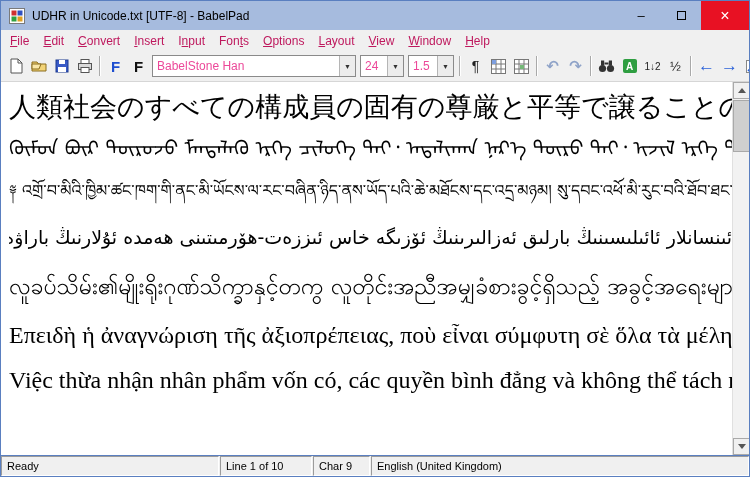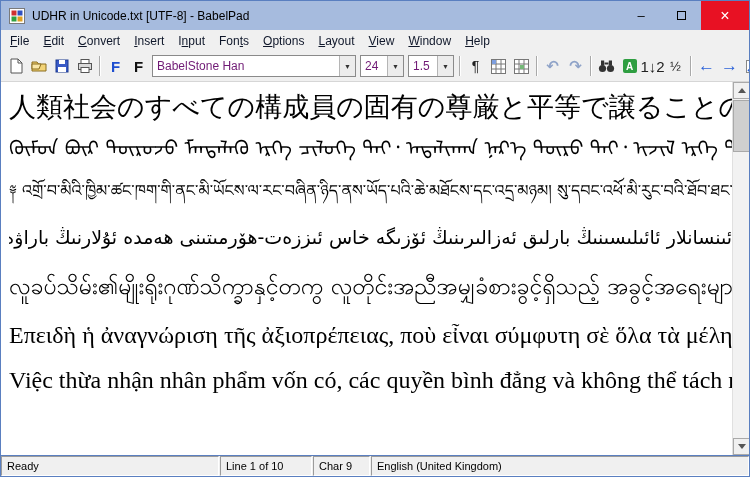--- a/index.html
+++ b/index.html
@@ -13,36 +13,36 @@
   
   .titlebar{height:29px;background:#a6bbde;display:flex;align-items:center;flex:0 0 auto;}
   .app-icon{width:18px;height:18px;margin:0 6px 0 7px;display:flex;align-items:center;justify-content:center;}
   .title-text{font-size:12px;color:#000;white-space:nowrap;}
   .win-buttons{margin-left:auto;display:flex;height:29px;}
   .win-btn{width:40px;height:29px;display:flex;align-items:center;justify-content:center;font-size:13px;color:#000;cursor:default;}
   .win-btn.close{width:48px;background:#e81123;color:#fff;font-size:16px;}
   .max-glyph{display:inline-block;width:9px;height:9px;border:1px solid #000;}
   
   .menubar{height:21px;background:#f0f0f0;display:flex;align-items:center;padding-left:2px;flex:0 0 auto;font-size:12px;}
-  .menu-item{padding:2px 7px;color:#0f172a;white-space:nowrap;}
+  .menu-item{padding:2px 7px;color:#be185d;white-space:nowrap;}
   .menu-item u{text-decoration:underline;}
   
   .toolbar{height:31px;background:#f0f0f0;display:flex;align-items:center;padding:2px 3px;flex:0 0 auto;border-bottom:1px solid #d6d6d6;}
   .tbtn{width:23px;height:23px;display:flex;align-items:center;justify-content:center;flex:0 0 auto;}
   .tsep{width:2px;height:20px;border-left:1px solid #a9a9a9;border-right:1px solid #fff;margin:0 3px;flex:0 0 auto;}
   .f-blue{color:#1d4ed0;font-weight:bold;font-size:15px;}
   .f-black{color:#111;font-weight:bold;font-size:15px;}
   .glyph-btn{font-size:14px;color:#222;}
   .undo-redo{font-size:15px;color:#8fa3c8;font-weight:bold;}
   .nav-arrow{font-size:17px;color:#2b62d9;font-weight:bold;}
-  .small-glyph{font-size:15px;color:#222;letter-spacing:0;}
+  .small-glyph{font-size:10px;color:#222;letter-spacing:0;}
   .frac{font-size:13px;color:#222;}
   .green-badge{width:14px;height:14px;background:#2f9e41;color:#fff;font-size:10px;font-weight:bold;display:flex;align-items:center;justify-content:center;border-radius:2px;}
   .combo{height:22px;background:#fff;border:1px solid #8a8a8a;display:flex;align-items:center;margin:0 2px;flex:0 0 auto;}
-  .combo-text{font-size:12px;padding:0 4px;color:#701a75;white-space:nowrap;overflow:hidden;flex:1 1 auto;}
+  .combo-text{font-size:12px;padding:0 4px;color:#ec4899;white-space:nowrap;overflow:hidden;flex:1 1 auto;}
   .combo-arrow{width:16px;height:100%;border-left:1px solid #b5b5b5;background:#ececec;display:flex;align-items:center;justify-content:center;font-size:7px;color:#333;flex:0 0 auto;}
   .combo-font{width:204px;}
   .combo-size{width:44px;}
   .combo-spacing{width:46px;}
   
   .editor-wrap{flex:1 1 auto;display:flex;background:#fff;border-bottom:1px solid #5a7fc0;min-height:0;}
   .editor{flex:1 1 auto;overflow:hidden;padding:4px 0 0 8px;background:#fff;}
   .line{white-space:nowrap;overflow:hidden;color:#000;font-family:"DejaVu Sans",sans-serif;}
   .line-japanese{font-size:27px;line-height:42px;font-family:"Liberation Serif","DejaVu Serif",serif;}
   .line-mongolian{font-size:20px;line-height:40px;}

